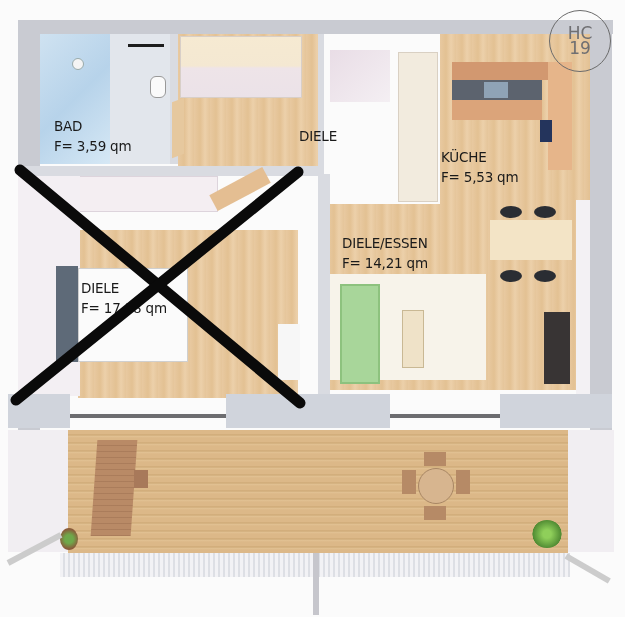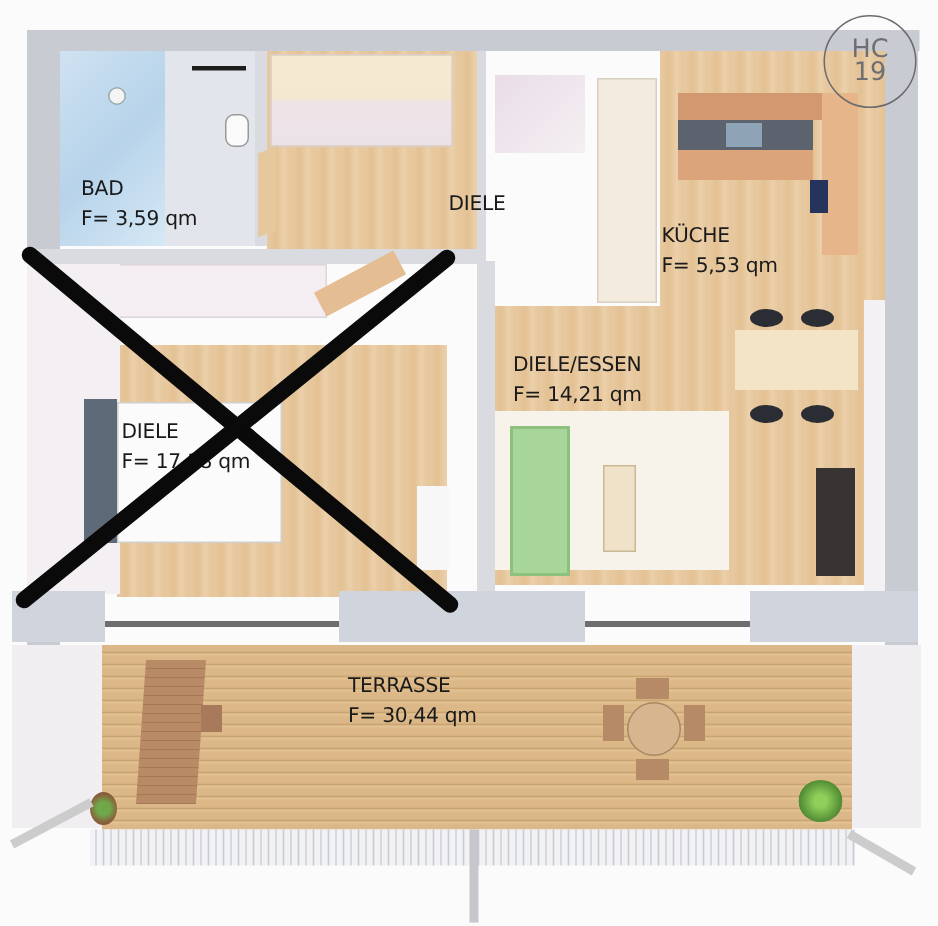--- a/index.html
+++ b/index.html
@@ -148,24 +148,20 @@
     <div>F= 5,53 qm</div>
   </div>
   <div class="room-label" style="left:342px;top:233px;">
     <div>DIELE/ESSEN</div>
     <div>F= 14,21 qm</div>
   </div>
   <div class="room-label" style="left:81px;top:278px;">
     <div>DIELE</div>
     <div>F= 17 18 qm</div>
   </div>
-  <div class="room-label" style="left:232px;top:447px;">
-    <div>TERRASSE</div>
-    <div>F= 30,44 qm</div>
-  </div>
 
   <svg class="cross" viewBox="0 0 625 617" width="625" height="617">
     <line x1="20" y1="170" x2="300" y2="403" stroke="#0a0a0a" stroke-width="11" stroke-linecap="round"></line>
     <line x1="298" y1="172" x2="16" y2="400" stroke="#0a0a0a" stroke-width="11" stroke-linecap="round"></line>
   </svg>
 
 
   <div class="logo">
     <span>HC</span>
     <span>19</span>

